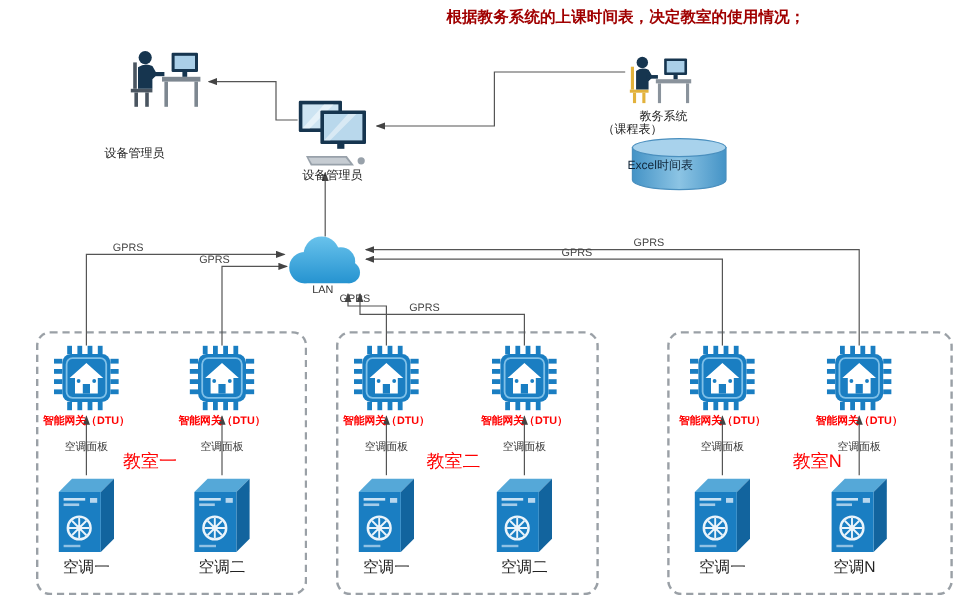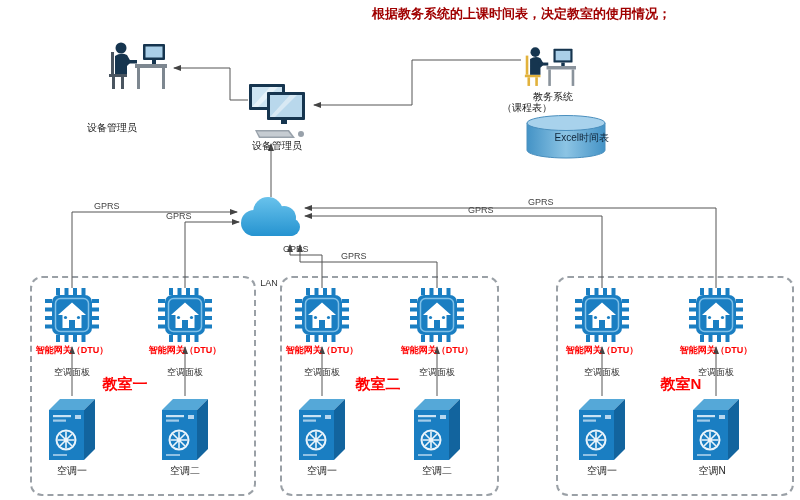--- a/index.html
+++ b/index.html
@@ -4,27 +4,27 @@
 <style>
   html,body{margin:0;padding:0;background:#fff;}
   .stage{position:relative;width:800px;height:500px;background:#fff;
          font-family:"Liberation Sans",sans-serif;overflow:hidden;}
   .room-box{position:absolute;border:2px dashed #9aa0a6;border-radius:12px;z-index:0;background:#fff;}
   #connectors{position:absolute;left:0;top:0;z-index:1;}
   .icon{position:absolute;z-index:2;line-height:0;}
   .txt{position:absolute;z-index:3;}
   .title{font-size:13px;font-weight:bold;color:#a00000;white-space:nowrap;}
   .node-label{font-size:10px;color:#222;text-align:center;width:80px;}
-  .cyl-label{font-size:10px;color:#10263a;text-align:right;width:86px;}
-  .lan-label{font-size:9px;color:#333;text-align:center;width:30px;margin-top:42px;}
+  .cyl-label{font-size:10px;color:#10263a;text-align:left;width:86px;}
+  .lan-label{font-size:9px;color:#333;text-align:center;width:30px;}
   .gprs{font-size:9px;color:#444;}
   .red-small{width:112px;text-align:center;font-size:9px;font-weight:bold;color:#ff0000;white-space:nowrap;}
   .panel-label{width:112px;text-align:center;font-size:9px;color:#333;}
-  .ac-label{width:112px;text-align:center;font-size:10px;color:#222;}
-  .room-name{width:80px;text-align:center;font-size:15px;font-weight:bold;color:#ff0000;}
+  .ac-label{width:112px;text-align:center;font-size:13px;color:#222;}
+  .room-name{width:80px;text-align:center;font-size:15px;font-weight:normal;color:#ff0000;}
 </style>
 </head>
 <body>
 
 <div class="stage">
 
   <svg width="0" height="0" style="position:absolute" aria-hidden="true">
     <defs>
       <linearGradient id="cloudGrad" gradientUnits="userSpaceOnUse" x1="0" y1="0" x2="0" y2="48">
         <stop offset="0" stop-color="#6ec6ee"></stop>

